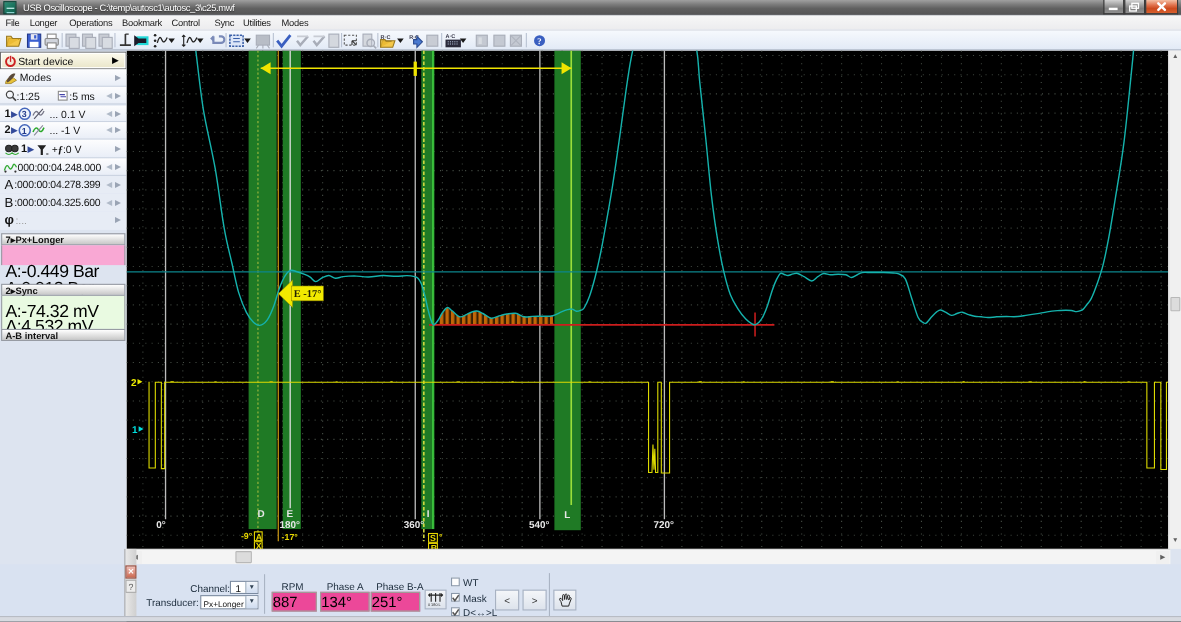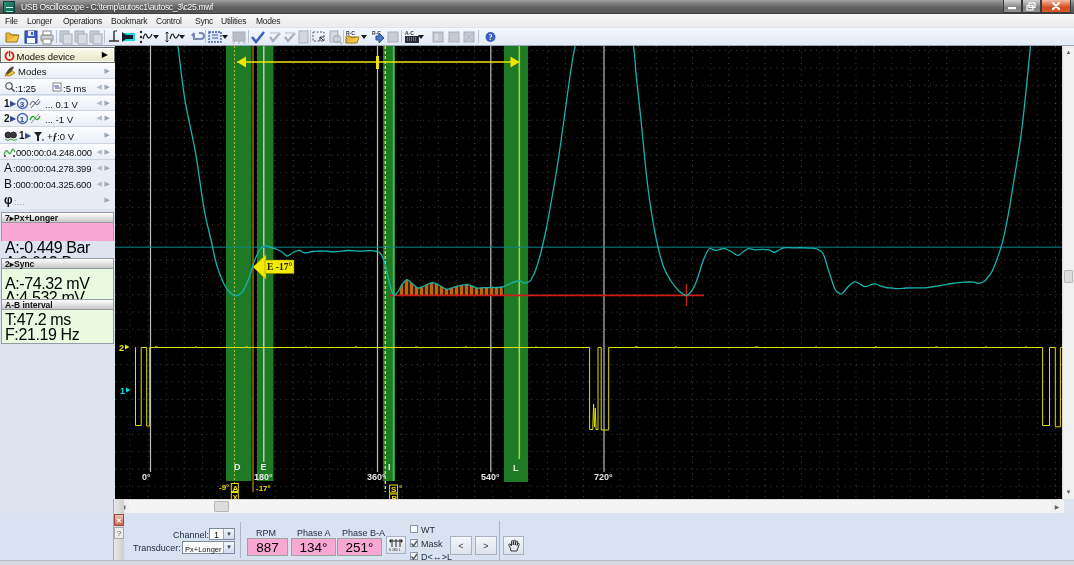--- a/index.html
+++ b/index.html
@@ -34,21 +34,21 @@
 #scope{left:115px;top:46px;width:947px;height:453px;background:#ffffff}
 
 #vscroll{left:1062px;top:46px;width:12px;height:453px;background:#f0f0f0;border-left:1px solid #d5d5d5}
 #hscroll{left:115px;top:499px;width:949px;height:14px;background:#f4f4f4;border-top:1px solid #dcdcdc}
 .sbtn{position:absolute;background:#f0f0f0;color:#606060;text-align:center}
 .sthumb{position:absolute;background:#dcdcdc;border:1px solid #b8b8b8;border-radius:1px}
 
 #bottompanel{left:0;top:513px;width:1074px;height:47px;background:#d9e2f1}
 #statusbar{left:0;top:560px;width:1074px;height:5px;background:#d7dae0;border-top:1px solid #b8bcc4}
 #leftstrip{left:113px;top:499px;width:11px;height:61px;background:linear-gradient(90deg,#e8e8e8,#cfcfcf);border-left:1px solid #aaa}
-.greenbox{position:absolute;background:#f9a8d4;border:1px solid #9aa59a;text-align:center;font-size:13.5px;color:#000}
+.greenbox{position:absolute;background:#ec4899;border:1px solid #9aa59a;font-size:13.5px;color:#000}
 .blbl{position:absolute;font-size:9px;color:#1a2a3a}
 .cb{position:absolute;width:8px;height:8px;background:#fdfdfd;border:1px solid #8a98aa}
 .btn{position:absolute;background:linear-gradient(#f4f6f9,#dde3ec);border:1px solid #a8b2c2;text-align:center}
 </style></head>
 <body>
 <div class="abs" id="titlebar"></div>
 <div class="abs" id="appicon"></div>
 <div class="abs" id="titletext">USB Oscilloscope - C:\temp\autosc1\autosc_3\c25.mwf</div>
 <div class="abs wbtn" id="btnmin"><svg width="17" height="12">
       <rect x="4" y="7" width="8" height="2.2" fill="#fff"></rect>
@@ -197,21 +197,21 @@
       <circle cx="6.5" cy="8" r="5" fill="#3a5fc0"></circle>
       <text x="4.5" y="11" style="font:bold 8px 'Liberation Serif'" fill="#fff">?</text>
     </svg>
   </div>
 <div class="abs" id="sidebar">
     <div class="srow" style="top:1px;height:16px;background:linear-gradient(#fdfbee,#e9e5c9);border:1px solid #6e6e6e;outline:1px solid #fff;outline-offset:-2px">
 <svg width="11" height="11" style="position:absolute;left:3px;top:2px">
         <circle cx="5.5" cy="6" r="4" fill="none" stroke="#cc2222" stroke-width="1.8"></circle>
         <rect x="4.7" y="0.5" width="1.8" height="6" fill="#cc2222" stroke="#fff" stroke-width="0.5"></rect>
       </svg>
-<span style="position:absolute;left:15.5px;top:2.5px">Modes device</span>
+<span style="position:absolute;left:15.5px;top:2.5px">Start device</span>
 <span style="position:absolute;right:6px;top:2px;font-size:8px;color:#000">▶</span>
     </div>
     <div class="srow" style="top:17px;height:16px">
 <svg width="12" height="12" style="position:absolute;left:4px;top:2px">
         <path d="M1,11 A5.5 5.5 0 0 1 11,8 L6,11 Z" fill="#e8c23a" stroke="#8a6a10" stroke-width=".6"></path>
         <path d="M2,9 C4,3 8,1 10,2 C9,5 6,8 3,10 Z" fill="#5a4a3a"></path>
       </svg>
 <span style="position:absolute;left:18px;top:3px">Modes</span>
 <span class="rarrow" style="top:4px">▶</span>
     </div>
@@ -299,21 +299,20 @@
     <div class="srow" style="top:146px;height:17px;background:#e7ecf5;border-bottom:none">
 <b style="position:absolute;left:4px;top:1px;font-size:12px">φ</b>
 <span style="position:absolute;left:14px;top:4px;color:#999">:...</span>
 <span class="rarrow" style="top:4px">▶</span>
     </div>
     <div class="mhead" style="top:166px">7▸Px+Longer</div>
 <div class="mbox" style="top:177px;height:18px;background:#f9a8d4;line-height:15.2px;padding-top:17px">A:-0.449 Bar<br>Δ:0.012 Bar</div>
 <div class="mhead" style="top:211.5px">2▸Sync</div>
 <div class="mbox" style="top:222.5px;height:30px;background:#e9fae1;line-height:14.5px;padding-top:8px">A:-74.32 mV<br>Δ:4.532 mV</div>
 <div class="mhead" style="top:252.5px">A-B interval</div>
-<div class="mbox" style="top:263.5px;height:34px;background:#e9fae1;line-height:15.2px;padding-top:2px;border-bottom:1px solid #979ba3">T:47.2 ms<br>F:21.19 Hz</div>
   </div>
 <div class="abs" id="scope">
     <svg width="947" height="453" viewBox="0 0 947 453" style="position:absolute;left:0;top:0">
 <defs>
 <pattern id="hp" width="5" height="4" patternUnits="userSpaceOnUse">
 <rect width="5" height="4" fill="#381f02"></rect>
           <rect width="3" height="4" fill="#c26708"></rect>
 </pattern>
 </defs>
 <style>

